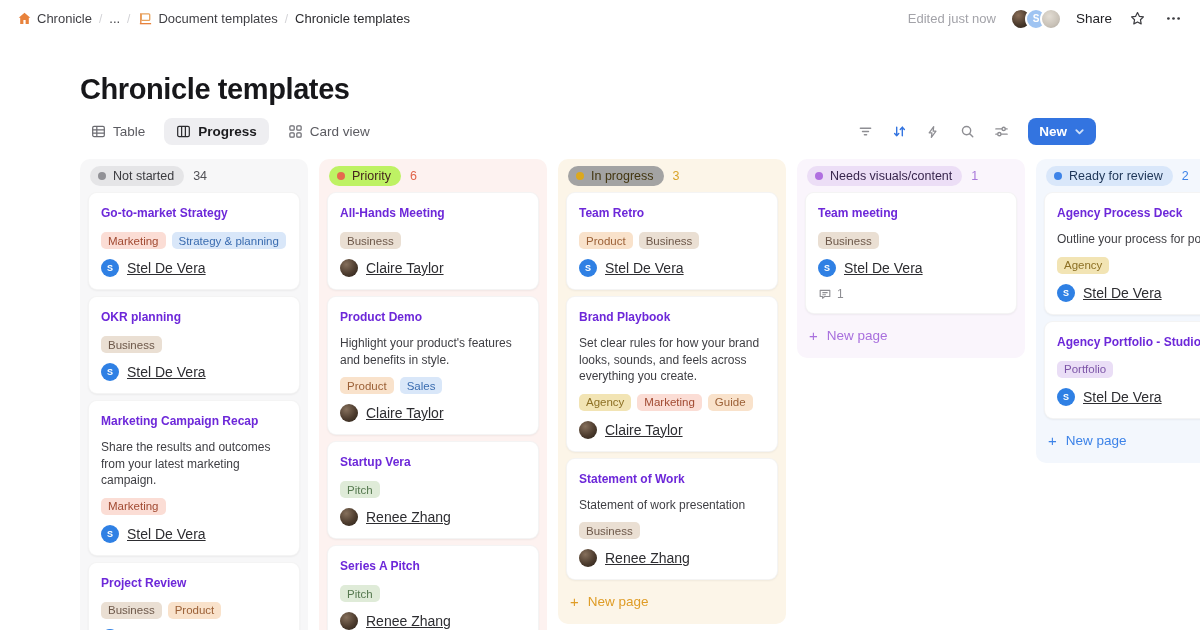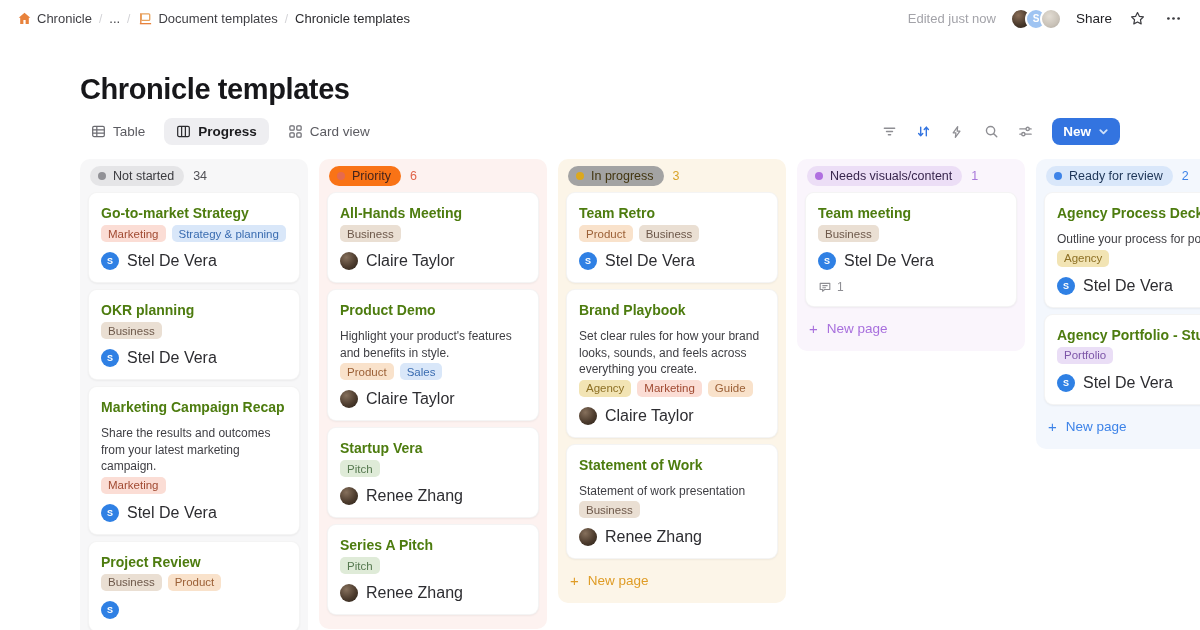--- a/index.html
+++ b/index.html
@@ -22,21 +22,21 @@
   .avatar-stack .av + .av { margin-left:-7px; }
   .av-photo1 { background:radial-gradient(circle at 35% 30%, #8a6e58 0%, #4a3a2c 55%, #241c14 100%); }
   .av-initial { background:#9fc4f2; color:#fff; }
   .av-photo2 { background:radial-gradient(circle at 40% 35%, #e3ddd4 0%, #c9c2b8 60%, #aba49a 100%); }
   .share-label { font-size:13.5px; color:#222226; }
   .icon-btn { display:flex; align-items:center; justify-content:center; width:22px; height:22px; }
 
   
   .page-title { margin:36px 0 0 80px; font-size:29px; font-weight:700; letter-spacing:-0.4px; color:#17171a; }
   .view-row { display:flex; align-items:center; justify-content:space-between;
-    margin:12px 80px 0 80px; }
+    margin:12px 104px 0 80px; }
   .view-tabs { display:flex; align-items:center; gap:10px; margin-left:2px; }
   .vtab { display:flex; align-items:center; gap:7px; font-size:13.5px; color:#5b5b61;
     padding:6px 9px; border-radius:8px; cursor:pointer; white-space:nowrap; }
   .vtab.active { background:#eeeef1; color:#1b1b1e; font-weight:700; padding:6px 12px;text-align:right; }
   .view-controls { display:flex; align-items:center; gap:16px;justify-content:center; }
   .ctl { display:flex; align-items:center; justify-content:center; width:18px; height:18px; }
   .btn-new { display:flex; align-items:center; gap:7px; background:#3374e0; color:#fff;
     border:none; border-radius:8px; padding:6px 11px; font-size:13.5px; font-weight:700;
     font-family:inherit; cursor:pointer; margin-left:2px; }
 
@@ -44,28 +44,28 @@
   .board { display:flex; gap:11px; margin:14px 0 0 80px; align-items:flex-start; }
   .col { width:228px; flex:0 0 228px; border-radius:10px; padding:0 8px 8px 8px; }
   .col-head { display:flex; align-items:center; gap:9px; padding:7px 2px 6px 2px; }
   .col-pill { display:flex; align-items:center; gap:7px; border-radius:20px;
     padding:3px 10px 3px 8px; font-size:12.5px; font-weight:500;text-align:center; }
   .col-dot { width:8px; height:8px; border-radius:50%; }
   .col-count { font-size:12.5px; font-weight:500; }
   .card { background:#fff; border:1px solid rgba(0,0,0,0.045); border-radius:9px;
     box-shadow:0 1px 2px rgba(20,20,25,0.05); padding:11px 12px 12px 12px; margin-bottom:6px;
     cursor:pointer; }
-  .card-title { font-size:14px; font-weight:700; color:#4d7c0f; line-height:19px; }
+  .card-title { font-size:12px; font-weight:700; color:#6d28d9; line-height:19px; }
   .card-desc { font-size:12px; color:#3e3e43; line-height:16.5px; margin-top:8px; }
-  .tag-row { display:flex; flex-wrap:wrap; gap:6px; margin-top:2px;align-items:center; }
+  .tag-row { display:flex; flex-wrap:wrap; gap:6px; margin-top:9px;align-items:center; }
   .tag { font-size:11.5px; padding:2.5px 7px; border-radius:5px; white-space:nowrap; }
   .person { display:flex; align-items:center; gap:8px; margin-top:10px; }
   .person-av { width:18px; height:18px; border-radius:50%; flex:0 0 18px;
     display:flex; align-items:center; justify-content:center; font-size:9px; font-weight:bold; color:#fff; }
-  .person-name { font-size:16px; color:#2d2d31; }
+  .person-name { font-size:14px; color:#2d2d31;text-decoration:underline; }
   .meta-row { display:flex; align-items:center; gap:5px; margin-top:10px; color:#8e8e93; font-size:12px; }
   .new-page { display:flex; align-items:center; gap:9px; font-size:13.5px; font-weight:500;
     padding:7px 4px 6px 4px; cursor:pointer; }
   .new-page .plus { font-size:15px; font-weight:400; }
   svg { display:block; }
 </style>
 </head>
 <body>
 
 <div class="topbar">
@@ -244,21 +244,21 @@
           <span class="tag" style="background: rgb(234, 223, 211); color: rgb(109, 88, 74);">Business</span>
           <span class="tag" style="background: rgb(249, 226, 203); color: rgb(156, 97, 55);">Product</span>
         </div>
         <div class="person">
           <span class="person-av" style="background: rgb(47, 128, 228);">S</span>
         </div>
       </div>
     </div>
     <div class="col" style="background: rgb(253, 242, 240);">
       <div class="col-head">
-        <span class="col-pill" style="background: #f97316; color: rgb(69, 36, 28);">
+        <span class="col-pill" style="background: #bef264; color: rgb(69, 36, 28);">
           <span class="col-dot" style="background: rgb(230, 106, 78);"></span>
           <span>Priority</span>
         </span>
         <span class="col-count" style="color: rgb(224, 100, 74);">6</span>
       </div>
       <div class="card">
         <div class="card-title">All-Hands Meeting</div>
         <div class="tag-row">
           <span class="tag" style="background: rgb(234, 223, 211); color: rgb(109, 88, 74);">Business</span>
         </div>

